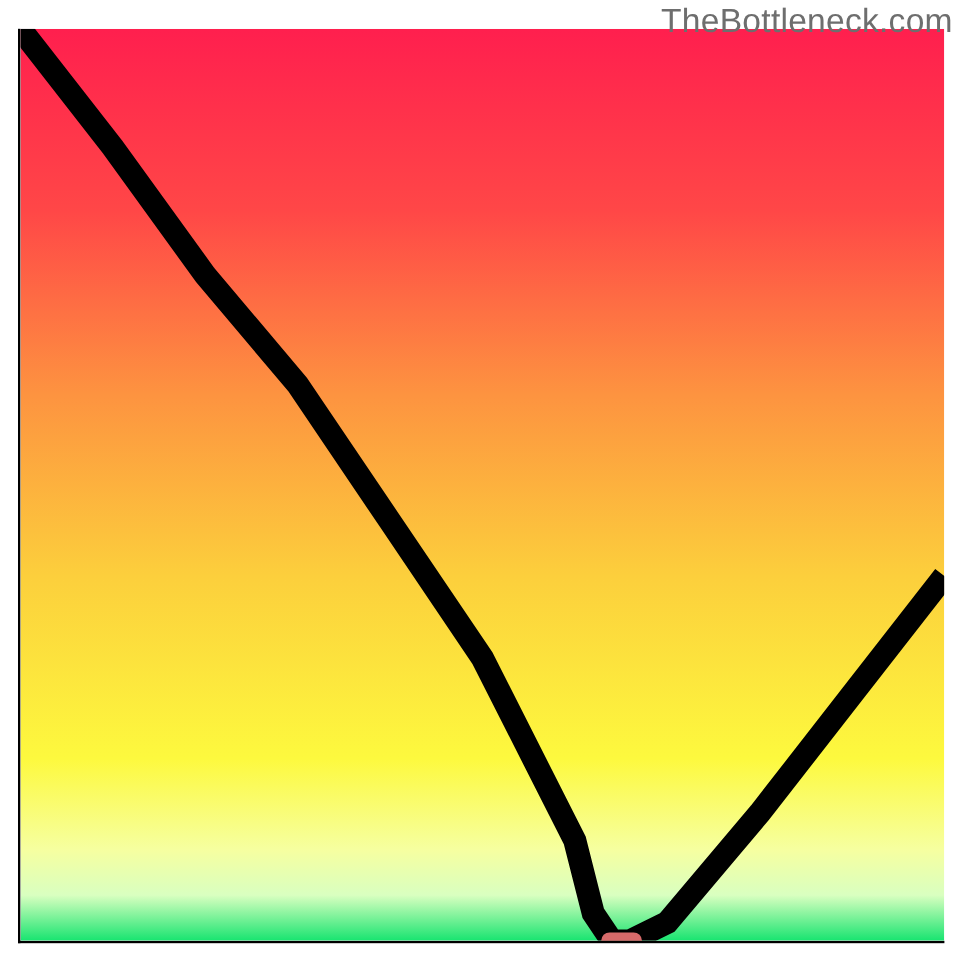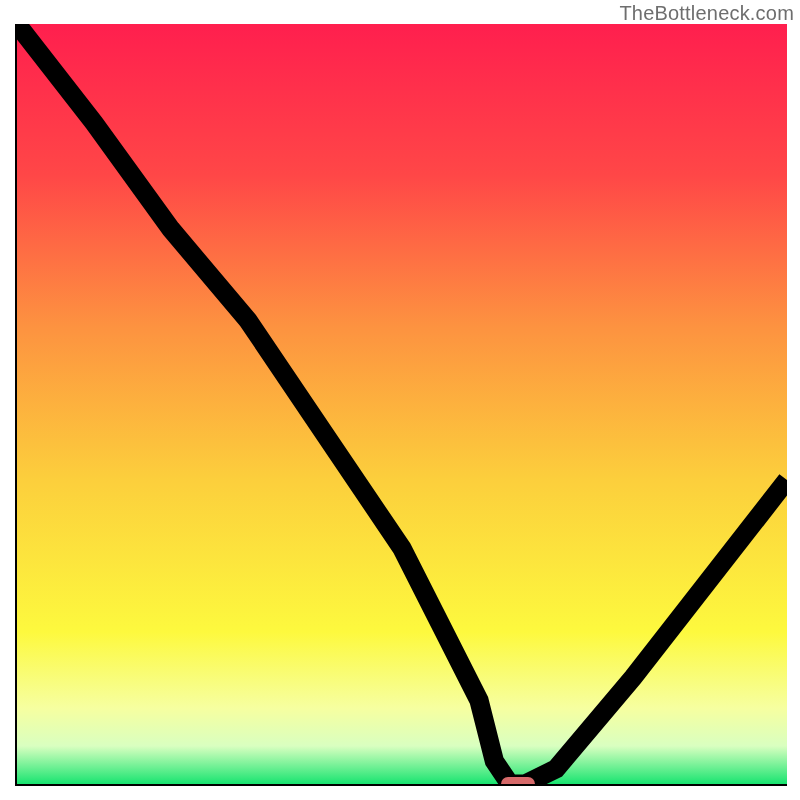--- a/index.html
+++ b/index.html
@@ -13,21 +13,21 @@
   .container {
     position: relative;
     width: 800px;
     height: 800px;
   }
   .watermark {
     position: absolute;
     top: 2px;
     right: 6px;
     color: #6e6e6e;
-    font-size: 20px;
+    font-size: 28px;
     font-weight: 400;
     letter-spacing: 0.2px;
     z-index: 10;
   }
   .plot {
     position: absolute;
     left: 15px;
     top: 24px;
     width: 770px;
     height: 760px;

